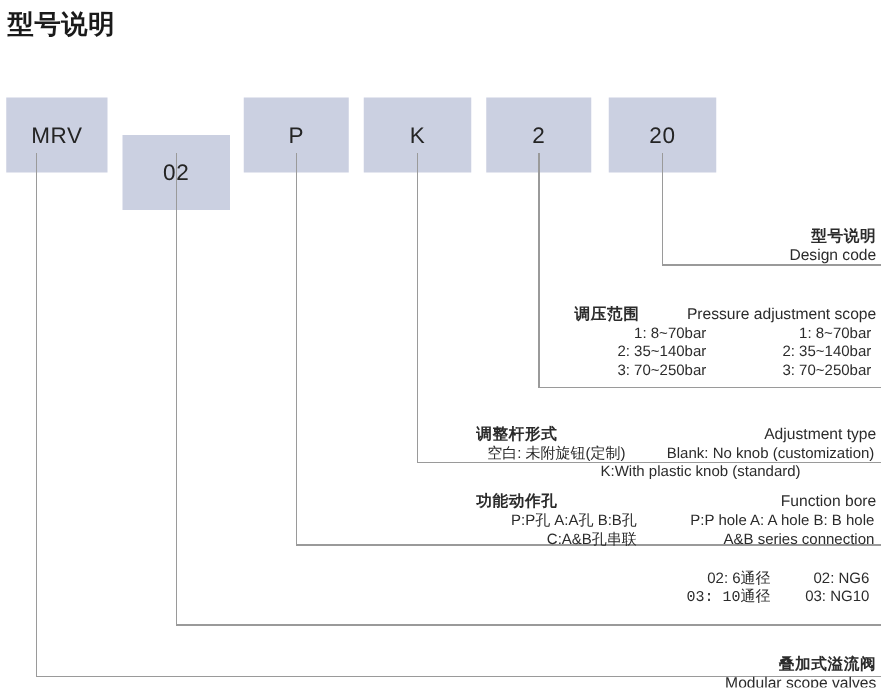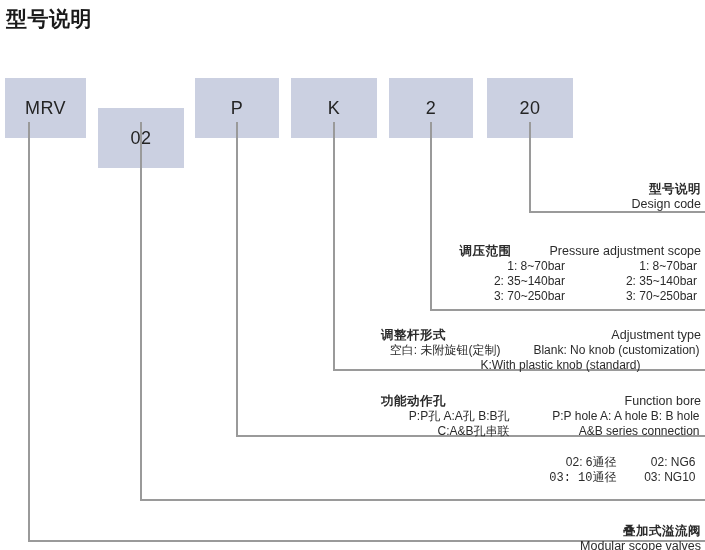--- a/index.html
+++ b/index.html
@@ -157,21 +157,21 @@
   <div class="desc-row">
     <span class="cn" style="min-width:150px;">2: 35~140bar</span>
     <span class="en" style="min-width:125px;">2: 35~140bar</span>
   </div>
   <div class="desc-row">
     <span class="cn" style="min-width:150px;">3: 70~250bar</span>
     <span class="en" style="min-width:125px;">3: 70~250bar</span>
   </div>
 </div>
 
-<div class="desc-block" style="top:328px; width:320px;">
+<div class="desc-block" style="top:340px; width:320px;">
   <div class="desc-head split">
     <span class="cn">调整杆形式</span>
     <span class="en">Adjustment type</span>
   </div>
   <div class="desc-row">
     <span class="cn" style="min-width:118px;">空白: 未附旋钮(定制)</span>
     <span class="en" style="min-width:192px;">Blank: No knob (customization)</span>
   </div>
   <div class="desc-row">
     <span class="en" style="min-width:192px;">K:With plastic knob (standard)</span>

